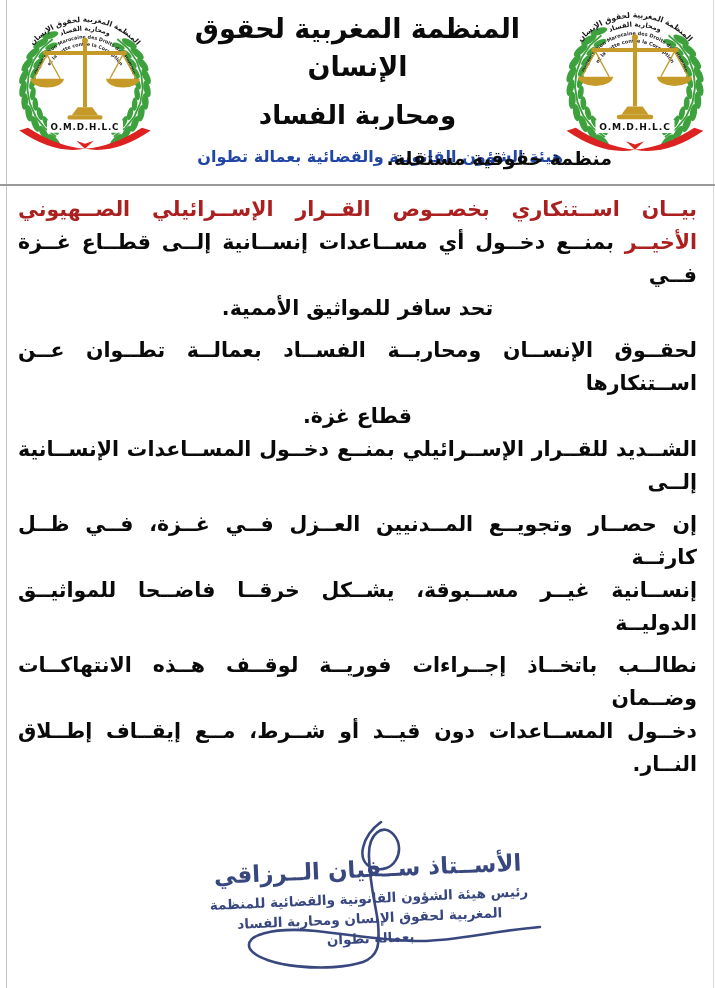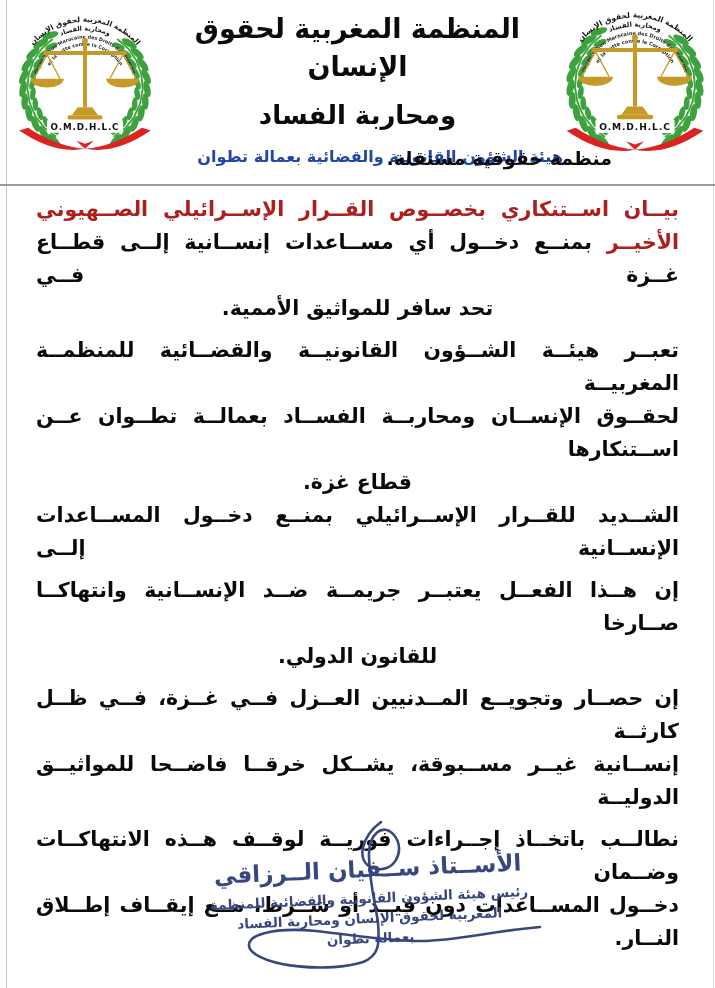--- a/index.html
+++ b/index.html
@@ -27,21 +27,21 @@
 
   .meta-row{
     position:absolute;top:147px;left:0;right:0;direction:rtl;
     display:flex;justify-content:space-between;
     padding:0 103px 0 28px;
     font-weight:bold;font-size:19px;color:#0b0b0b;
   }
   .rule{position:absolute;top:184px;left:0;right:0;height:2px;background:var(--rule-gray);}
 
   .content{
-    position:absolute;top:193px;left:0;right:0;padding:0 36px;
+    position:absolute;top:193px;left:0;right:0;padding:0 18px;
     direction:rtl;color:#0a0a0a;font-weight:bold;
   }
   .para{margin-bottom:9px;}
   .line{font-size:20.5px;line-height:33px;text-align:justify;text-align-last:justify;}
   .line.center{text-align:center;text-align-last:center;}
   .red{color:var(--accent-red);}
 
   .solidarity{margin-top:37px;text-align:center;font-size:22px;}
 
   .signature-area{position:absolute;top:815px;left:0;right:0;height:173px;}
@@ -238,28 +238,23 @@
   <div class="rule"></div>
 
   <main class="content">
     <div id="paragraphs">
         <div class="para">
           <div class="line"><span class="red">بيــان اســتنكاري بخصــوص القــرار الإســرائيلي الصــهيوني</span></div>
           <div class="line"><span class="red">الأخيــر</span><span> بمنــع دخــول أي مســاعدات إنســانية إلــى قطــاع غــزة فــي</span></div>
           <div class="line center"><span>تحد سافر للمواثيق الأممية.</span></div>
         </div>
         <div class="para">
-          <div class="line"><span>تعبــر هيئــة الشــؤون القانونيــة والقضــائية للمنظمــة المغربيــة</span></div>
           <div class="line"><span>لحقــوق الإنســان ومحاربــة الفســاد بعمالــة تطــوان عــن اســتنكارها</span></div>
           <div class="line center"><span>قطاع غزة.</span></div>
           <div class="line"><span>الشــديد للقــرار الإســرائيلي بمنــع دخــول المســاعدات الإنســانية إلــى</span></div>
-        </div>
-        <div class="para">
-          <div class="line"><span>إن هــذا الفعــل يعتبــر جريمــة ضــد الإنســانية وانتهاكــا صــارخا</span></div>
-          <div class="line center"><span>للقانون الدولي.</span></div>
         </div>
         <div class="para">
           <div class="line"><span>إن حصــار وتجويــع المــدنيين العــزل فــي غــزة، فــي ظــل كارثــة</span></div>
           <div class="line"><span>إنســانية غيــر مســبوقة، يشــكل خرقــا فاضــحا للمواثيــق الدوليــة</span></div>
         </div>
         <div class="para">
           <div class="line"><span>نطالــب باتخــاذ إجــراءات فوريــة لوقــف هــذه الانتهاكــات وضــمان</span></div>
           <div class="line"><span>دخــول المســاعدات دون قيــد أو شــرط، مــع إيقــاف إطــلاق النــار.</span></div>
         </div>
       </div>

